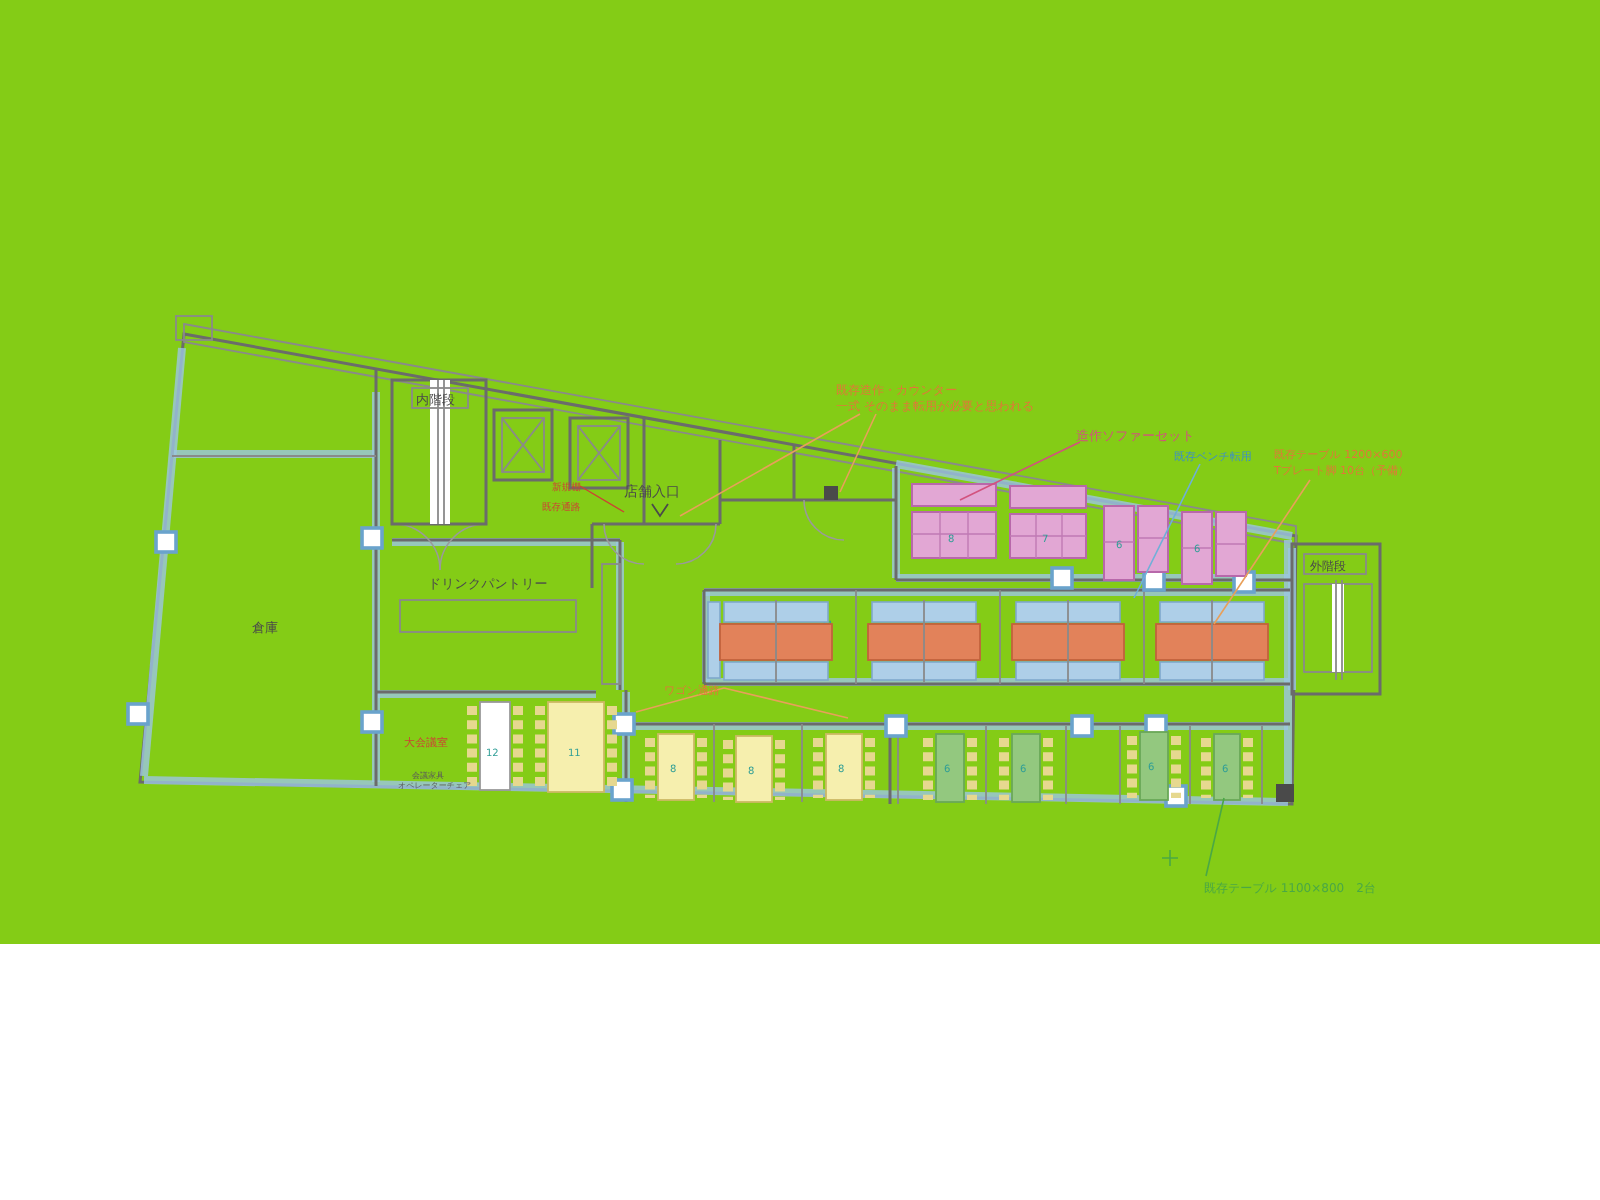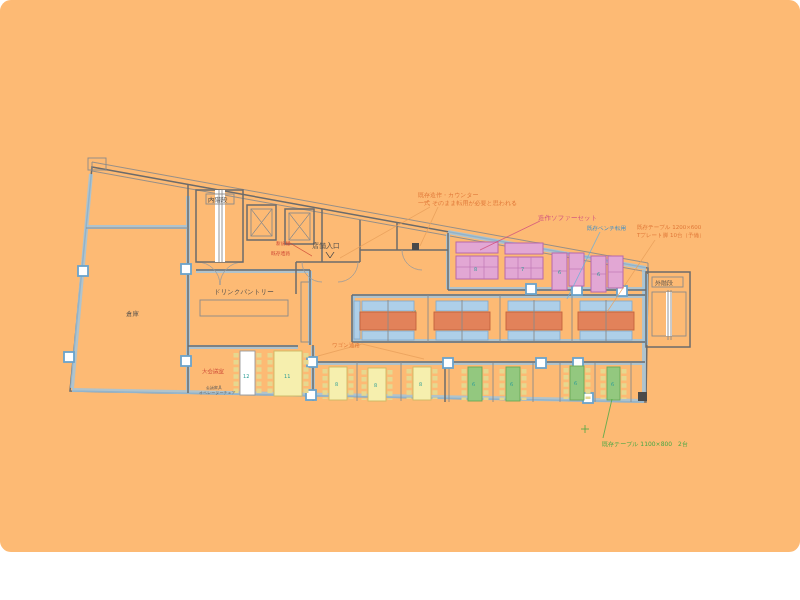--- a/index.html
+++ b/index.html
@@ -1,17 +1,17 @@
 <!DOCTYPE html>
 <html><head>
 <meta charset="utf-8">
 <style>
   html,body{margin:0;padding:0;background:#ffffff;width:800px;height:600px;overflow:hidden;
     font-family:"DejaVu Sans",sans-serif;}
-  #stage{width:800px;height:552px;position:relative;background:#fdba74;border-radius:11px;}
+  #stage{width:800px;height:472px;position:relative;background:#84cc16;}
   svg{position:absolute;left:0;top:0;}
   
   .w   {stroke:#6b6b6b;stroke-width:1.5;fill:none;}
   .w2  {stroke:#8a8a8a;stroke-width:.9;fill:none;}
   .door{stroke:#9a9a9a;stroke-width:.8;fill:none;}
   .hl  {stroke:#9cc6e2;stroke-width:4;fill:none;opacity:.8;}
   .col {fill:#ffffff;stroke:#6aa3cc;stroke-width:1.8;}
   .dark{fill:#4a4a4a;stroke:none;}
   
   .sofa {fill:#e2a7d4;stroke:#b868aa;stroke-width:1;}

